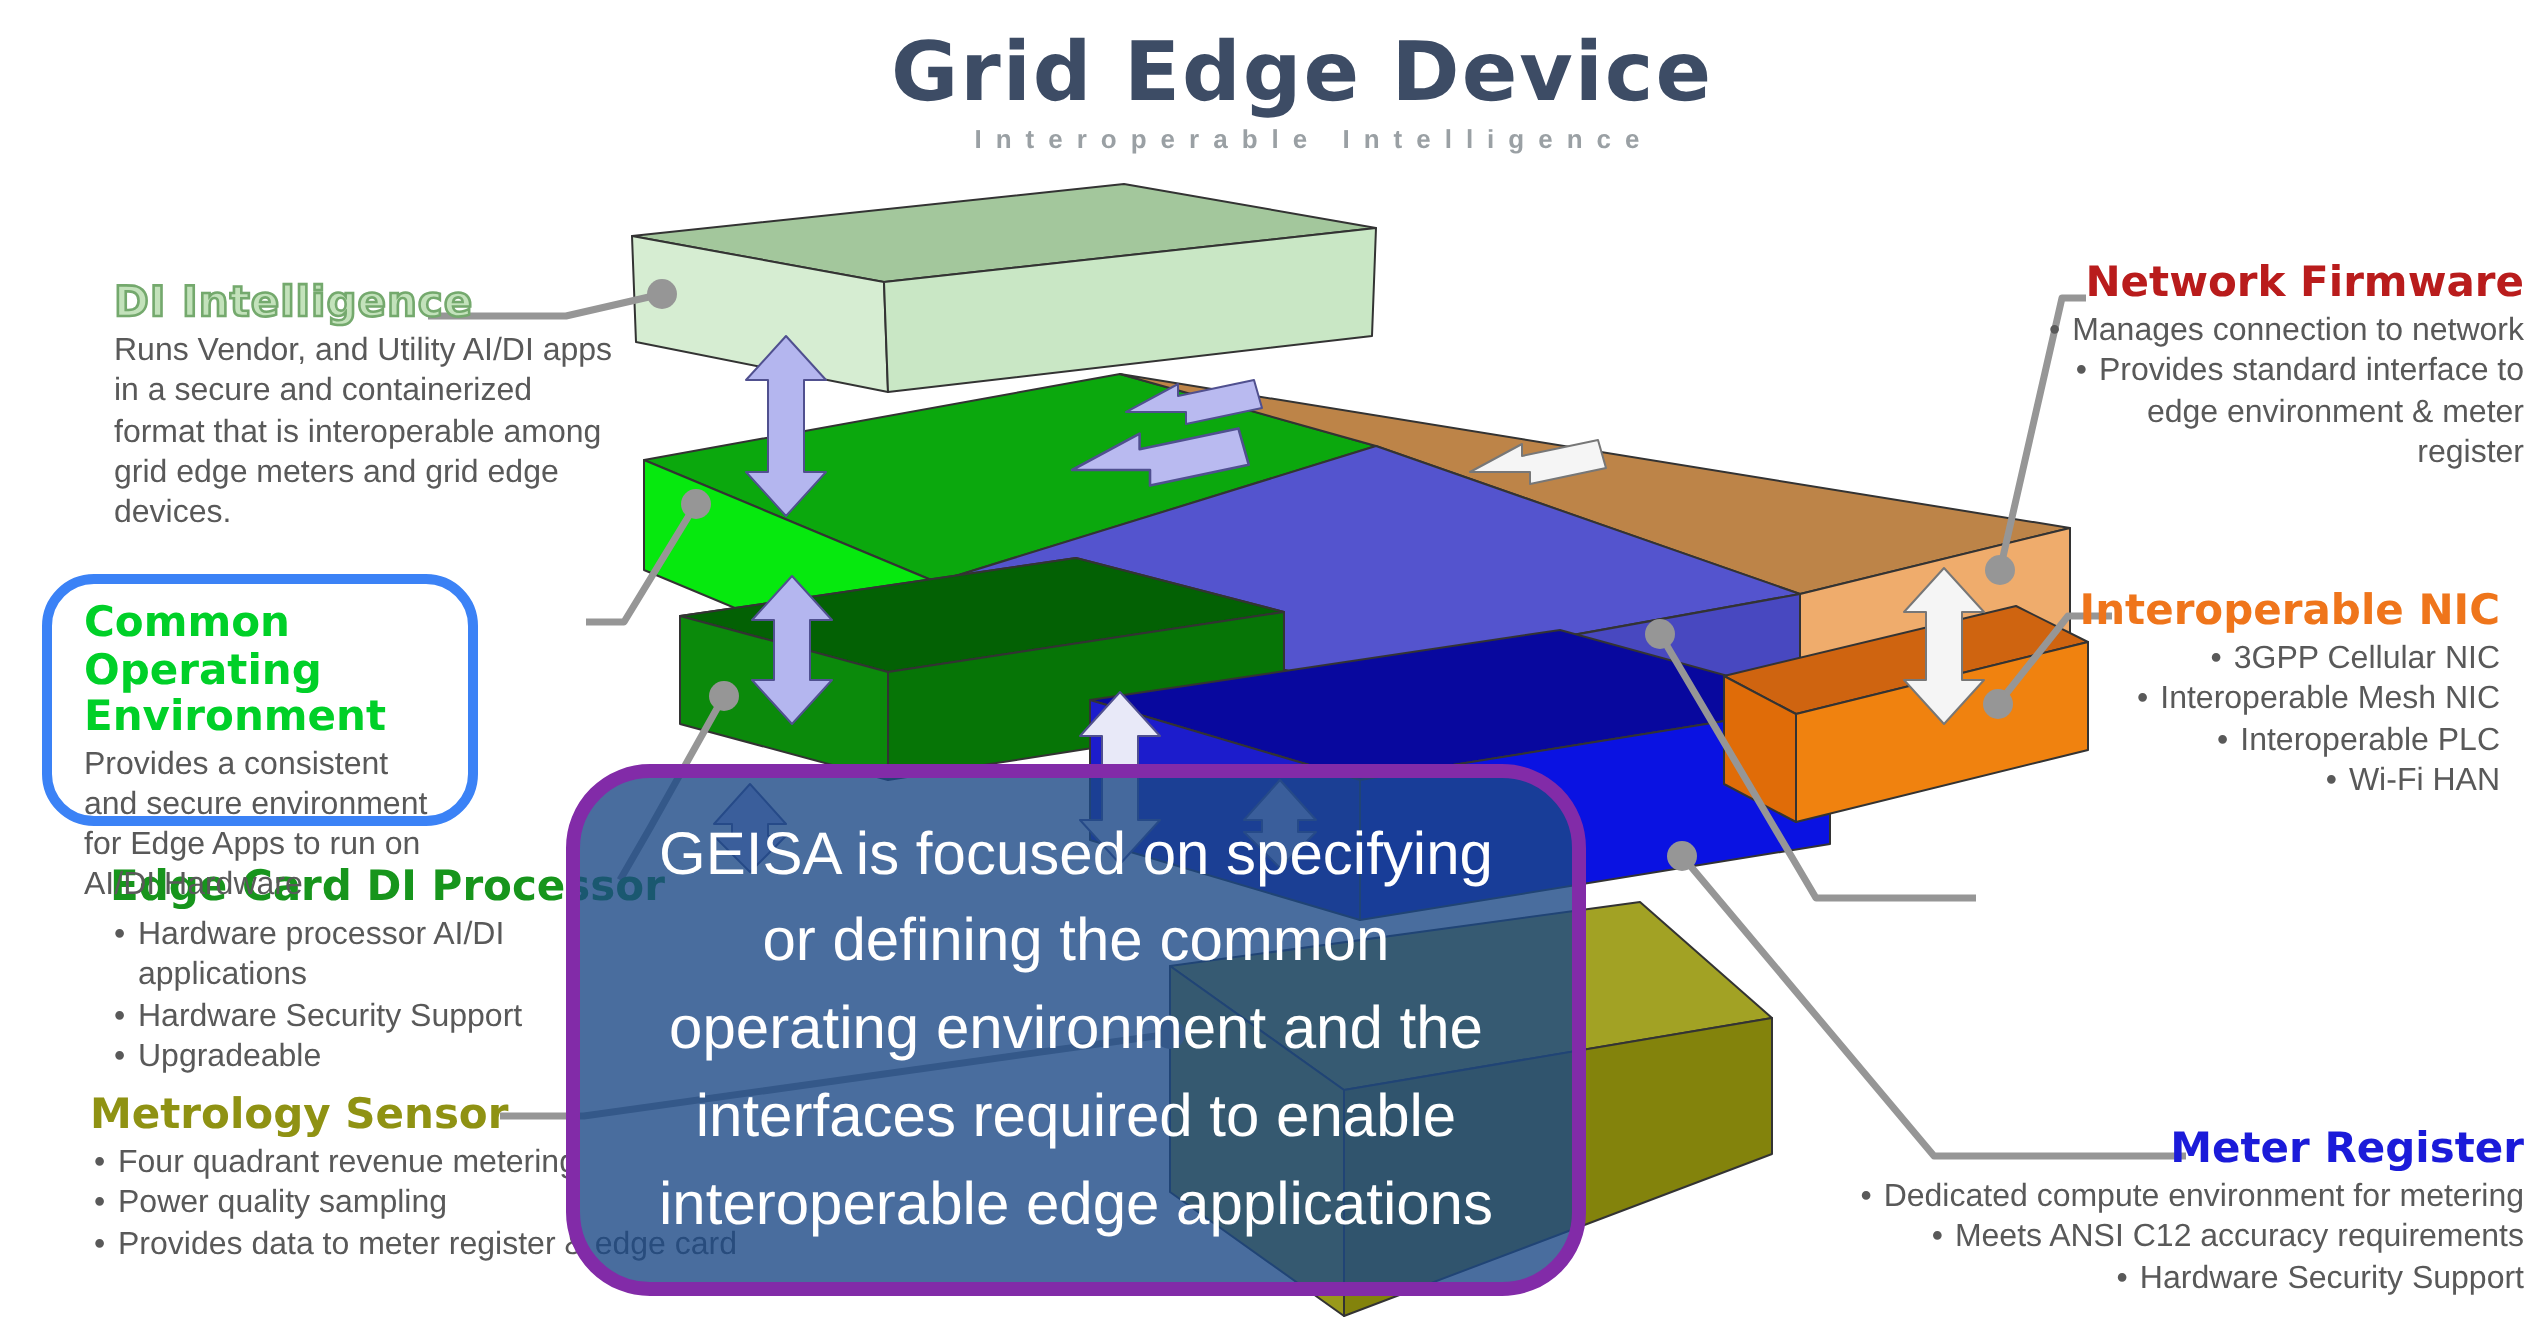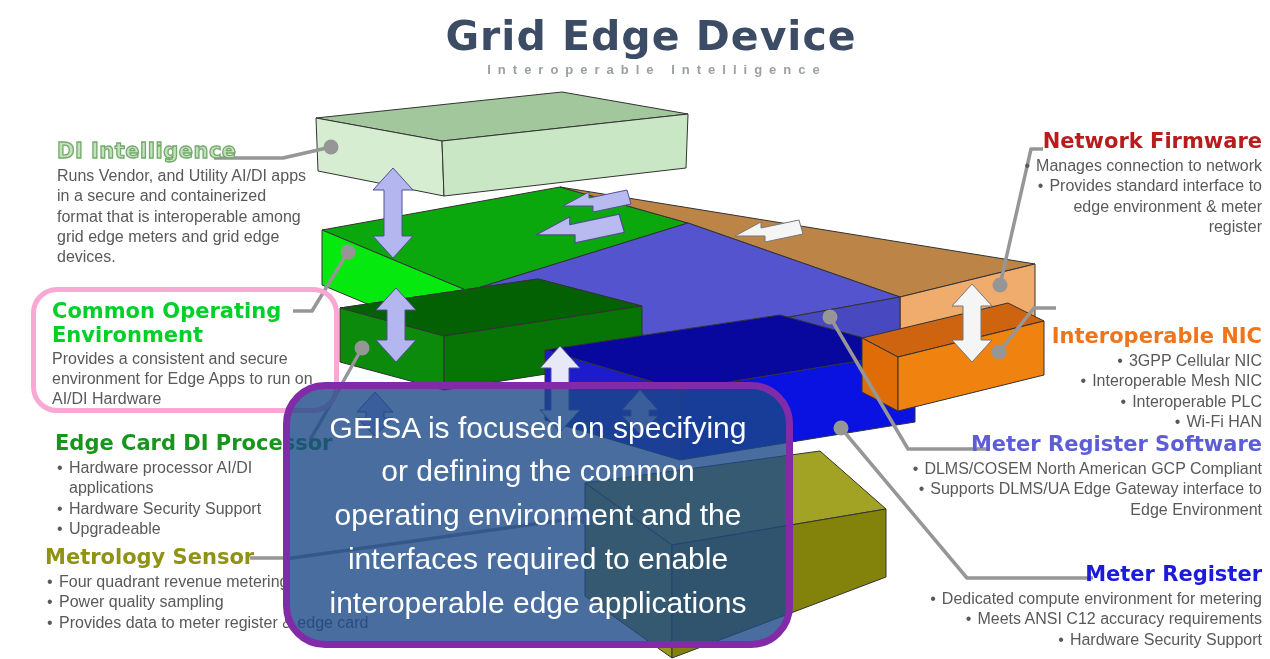--- a/index.html
+++ b/index.html
@@ -23,22 +23,22 @@
   .rlbl li .b{margin-right:6px;color:#595959;}
   
   .h-di{color:#c3e2bb;-webkit-text-stroke:1.3px #74a96d;font-size:24px;letter-spacing:.5px;}
   .h-coe{color:#00d028;}
   .h-ec{color:#17951c;white-space:nowrap;}
   .h-ms{color:#8f9213;}
   .h-nf{color:#b91c1c;}
   .h-nic{color:#ef751b;}
   .h-mrs{color:#5d5dd8;}
   .h-mr{color:#1b1bd9;}
-  .coe-box{position:absolute;left:31px;top:287px;width:308px;height:126px;z-index:15;
-           border:5px solid #f9a8d4;border-radius:26px;box-sizing:border-box;
+  .coe-box{position:absolute;left:21px;top:287px;width:218px;height:126px;z-index:15;
+           border:5px solid #3b82f6;border-radius:26px;box-sizing:border-box;
            padding:8px 12px 0 16px;background:transparent;}
   .overlay{position:absolute;left:283px;top:382px;width:510px;height:266px;z-index:40;
            border:7px solid #822ba8;border-radius:42px;box-sizing:border-box;
            background:rgba(27,72,134,0.80);display:flex;align-items:center;justify-content:center;}
   .overlay p{margin:17px;padding:0 14px;color:#ffffff;font-size:30px;line-height:1.46;
              text-align:center;}
   .nw{white-space:nowrap;}
 </style>
 </head>
 <body>
@@ -163,37 +163,30 @@
   </div>
 
   <div class="lbl rlbl" style="right:8px;top:130px;width:245px;">
     <h2 class="h-nf">Network Firmware</h2>
     <ul>
       <li><span class="b">•</span><span>Manages connection to network</span></li>
       <li><span class="b">•</span><span>Provides standard interface to edge environment &amp; meter register</span></li>
     </ul>
   </div>
 
-  <div class="lbl rlbl" style="right:8px;top:294px;width:250px;margin-top:31px;">
+  <div class="lbl rlbl" style="right:20px;top:294px;width:250px;">
     <h2 class="h-nic">Interoperable NIC</h2>
     <ul>
       <li><span class="b">•</span><span>3GPP Cellular NIC</span></li>
       <li><span class="b">•</span><span>Interoperable Mesh NIC</span></li>
       <li><span class="b">•</span><span>Interoperable PLC</span></li>
       <li><span class="b">•</span><span>Wi-Fi HAN</span></li>
     </ul>
   </div>
 
-  <div class="lbl rlbl" style="right:8px;top:433px;width:385px;">
-    <h2 class="h-mrs">Meter Register Software</h2>
-    <ul>
-      <li><span class="b">•</span><span>DLMS/COSEM North American GCP Compliant</span></li>
-      <li><span class="b">•</span><span>Supports DLMS/UA Edge Gateway interface to Edge Environment</span></li>
-    </ul>
-  </div>
 
   <div class="lbl rlbl" style="right:8px;top:563px;width:385px;">
     <h2 class="h-mr">Meter Register</h2>
     <ul>
       <li><span class="b">•</span><span>Dedicated compute environment for metering</span></li>
       <li><span class="b">•</span><span>Meets ANSI C12 accuracy requirements</span></li>
       <li><span class="b">•</span><span>Hardware Security Support</span></li>
     </ul>
   </div>
 

